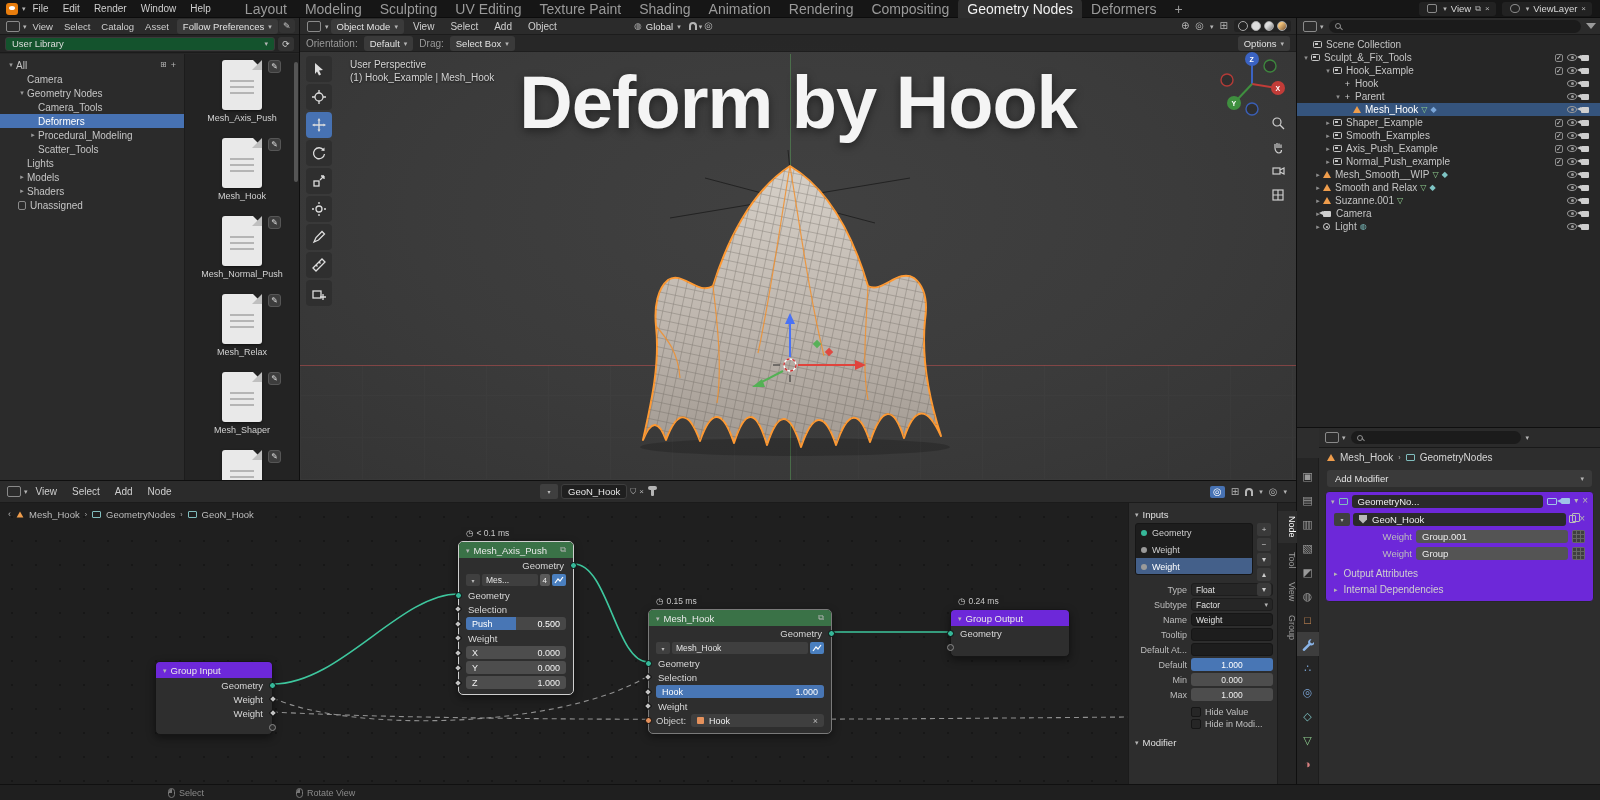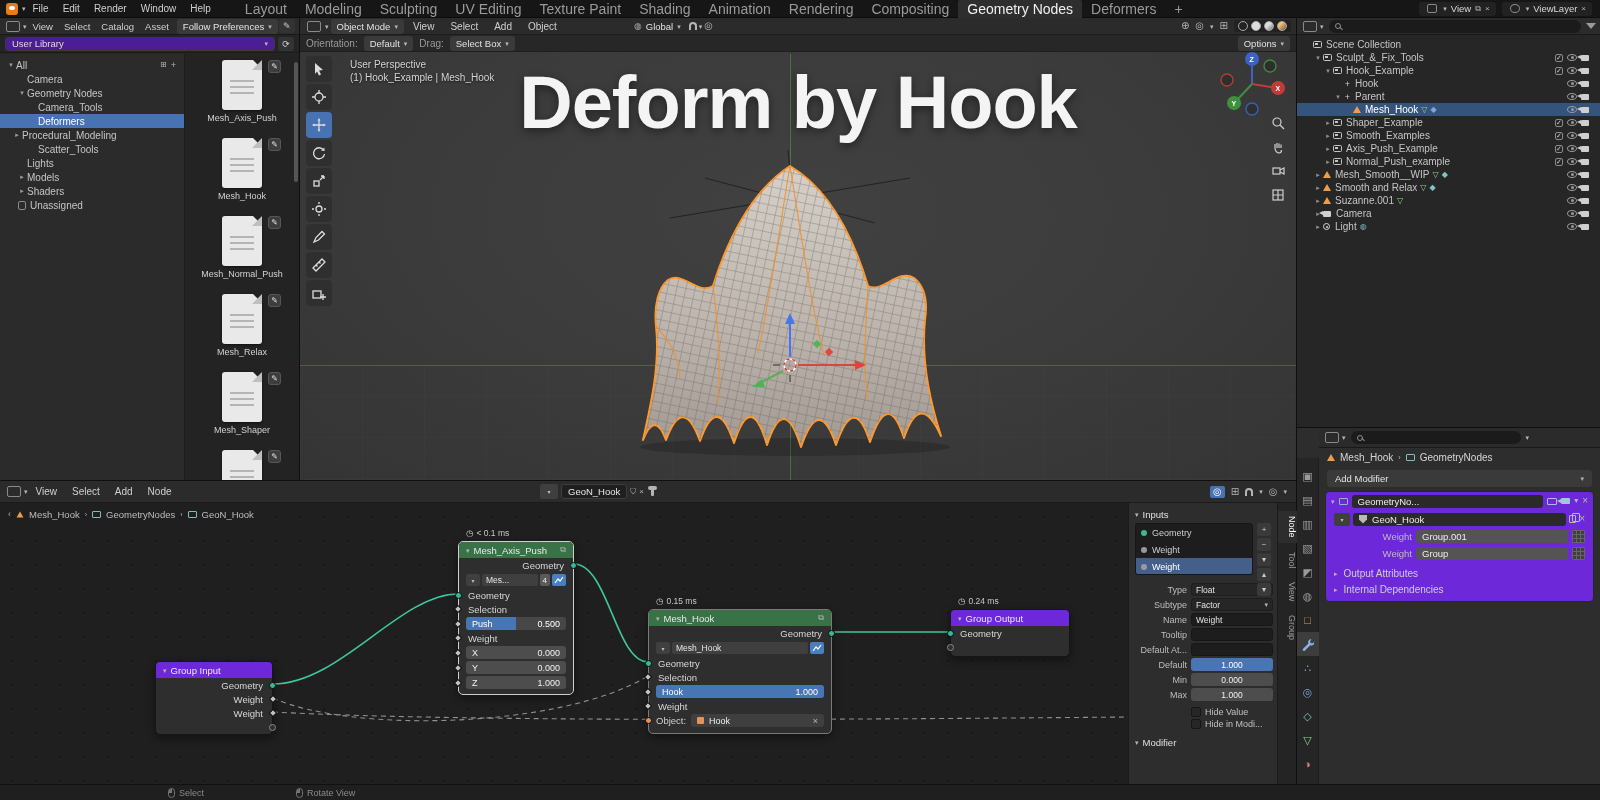--- a/index.html
+++ b/index.html
@@ -22,21 +22,21 @@
   #topbar-right{margin-left:auto;display:flex;align-items:center;gap:6px;padding-right:8px}
   .tb-group{display:flex;align-items:center;gap:4px;background:#222;border-radius:3px;height:14px;padding:0 6px;font-size:9.5px;color:#d8d8d8}
   
   .ehead{height:17px;padding:0 4px;gap:1px}
   .eicon{width:14px;height:11px;border:1px solid #8a8a8a;border-radius:2px;margin:0 2px}
   
   #asset{left:0;top:18px;width:300px;height:462px;background:#262626;border-right:1px solid #0f0f0f}
   #asset .ehead .menu{padding:0 5px;font-size:9.5px}
   .follow{margin-left:2px}
   #asset-row2{height:18px;display:flex;align-items:center;gap:3px;padding:2px 5px;background:#242424;border-bottom:1px solid #1b1b1b}
-  .libsel{flex:1;background:#4c1d95;border:1px solid #3a3a3a;border-radius:3px;height:14px;display:flex;align-items:center;justify-content:space-between;padding:0 6px;font-size:9.5px;color:#ddd}
+  .libsel{flex:1;background:#14532d;border:1px solid #3a3a3a;border-radius:3px;height:14px;display:flex;align-items:center;justify-content:space-between;padding:0 6px;font-size:9.5px;color:#ddd}
   .sqbtn{width:16px;height:14px;background:#333;border-radius:3px;display:flex;align-items:center;justify-content:center;font-size:9px;color:#ccc}
   #cat-tree{position:absolute;left:0;top:36px;width:185px;bottom:0;background:#2b2b2b;border-right:1px solid #1c1c1c;padding-top:4px}
   .trow{height:14px;display:flex;align-items:center;font-size:10px;color:#c5c5c5;white-space:nowrap}
   .trow .arr{width:10px;text-align:center;font-size:7px;color:#9a9a9a}
   .trow.sel{background:#4772b3;color:#fff}
   .trow .endicons{margin-left:auto;display:flex;gap:4px;padding-right:8px}
   #thumbs{position:absolute;left:185px;top:36px;right:0;bottom:0;background:#232323;overflow:hidden;padding-top:6px}
   .thumb{width:100%;height:78px;display:flex;flex-direction:column;align-items:center;position:relative}
   .page{width:40px;height:50px;background:#e9e9e9;border-radius:3px;position:relative;box-shadow:0 1px 3px rgba(0,0,0,.55)}
   .page::before{content:"";position:absolute;top:-1px;right:-1px;width:0;height:0;border-top:11px solid #232323;border-left:11px solid transparent}
@@ -253,21 +253,21 @@
           <span>Geometry Nodes</span>
       </div>
       <div class="trow" style="padding-left:28px">
         <span class="arr"></span>
           <span>Camera_Tools</span>
       </div>
       <div class="trow sel" style="padding-left:28px">
         <span class="arr"></span>
           <span>Deformers</span>
       </div>
-      <div class="trow" style="padding-left:12px">
+      <div class="trow" style="padding-left:28px">
         <span class="arr">▸</span>
           <span>Procedural_Modeling</span>
       </div>
       <div class="trow" style="padding-left:28px">
         <span class="arr"></span>
           <span>Scatter_Tools</span>
       </div>
       <div class="trow" style="padding-left:17px">
         <span class="arr"></span>
           <span>Lights</span>
@@ -530,21 +530,21 @@
           <span class="i-search"></span>
         </span>
       <span class="i-funnel"></span>
     </div>
     <div style="padding-top:3px">
       <div class="orow" style="padding-left:6px">
         <span class="arr"></span>
           <span class="i-col"></span>
           <span>Scene Collection</span>
       </div>
-      <div class="orow" style="padding-left:16px">
+      <div class="orow" style="padding-left:4px">
         <span class="arr">▾</span>
           <span class="i-col"></span>
           <span>Sculpt_&amp;_Fix_Tools</span>
         <span class="endicons">
             <span class="i-chk">✓</span>
             <span class="i-eye"></span>
             <span class="i-camo"></span>
           </span>
       </div>
       <div class="orow" style="padding-left:26px">

